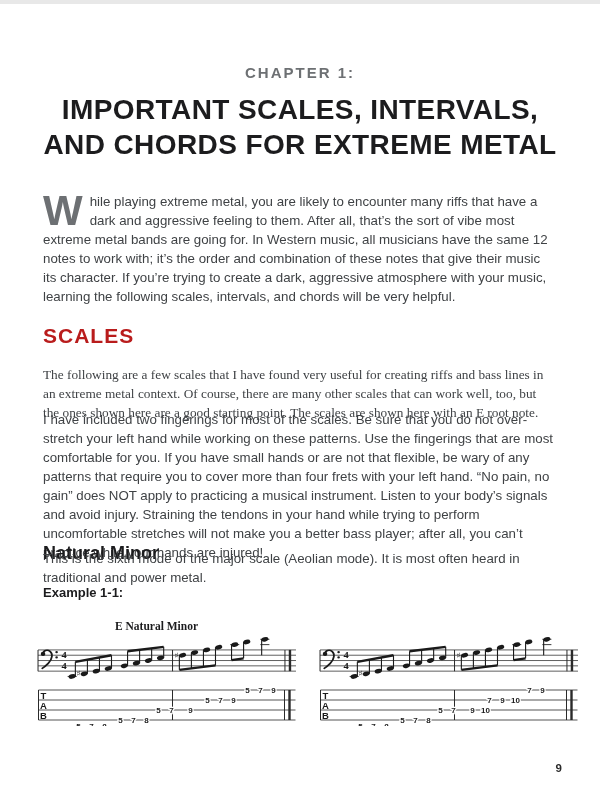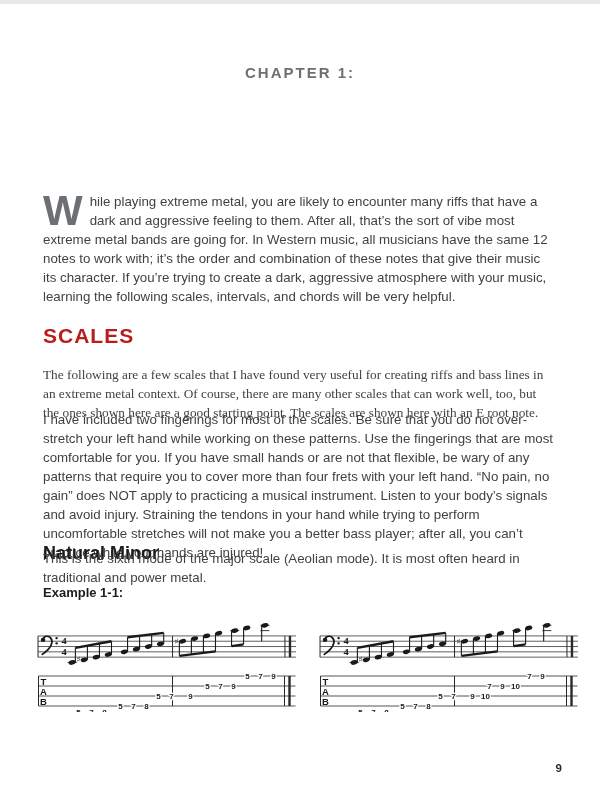--- a/index.html
+++ b/index.html
@@ -141,34 +141,39 @@
       <line class="barline" x1="252" y1="0" x2="252" y2="30"></line>
       <line class="barline-thick" x1="257" y1="0" x2="257" y2="30"></line>
     </g>
   </defs>
 </svg>
 
 <div class="page">
 
   <div class="chapter-label">CHAPTER 1:</div>
 
+  <div class="page-title">
+    <div>IMPORTANT SCALES, INTERVALS,</div>
+    <div>AND CHORDS FOR EXTREME METAL</div>
+  </div>
 
   <div class="intro">
     <span class="dropcap">W</span><span>hile playing extreme metal, you are likely to encounter many riffs that have a dark and aggressive feeling to them. After all, that’s the sort of vibe most extreme metal bands are going for. In Western music, all musicians have the same 12 notes to work with; it’s the order and combination of these notes that give their music its character. If you’re trying to create a dark, aggressive atmosphere with your music, learning the following scales, intervals, and chords will be very helpful.</span>
   </div>
 
   <div class="section-heading">SCALES</div>
   <div class="para-1">The following are a few scales that I have found very useful for creating riffs and bass lines in an extreme metal context. Of course, there are many other scales that can work well, too, but the ones shown here are a good starting point. The scales are shown here with an E root note.</div>
   <div class="para-2">I have included two fingerings for most of the scales. Be sure that you do not over-stretch your left hand while working on these patterns. Use the fingerings that are most comfortable for you. If you have small hands or are not that flexible, be wary of any patterns that require you to cover more than four frets with your left hand. “No pain, no gain” does NOT apply to practicing a musical instrument. Listen to your body’s signals and avoid injury. Straining the tendons in your hand while trying to perform uncomfortable stretches will not make you a better bass player; after all, you can’t practice while your hands are injured!</div>
 
   <div class="sub-heading">Natural Minor</div>
   <div class="sub-text">This is the sixth mode of the major scale (Aeolian mode). It is most often heard in traditional and power metal.</div>
   <div class="example-label">Example 1-1:</div>
 
   <div class="example-block">
+    <div class="scale-label">E Natural Minor</div>
     <div class="systems-row">
       <div class="music-system">
         <svg width="266" height="46" viewBox="0 -10 265 52" preserveAspectRatio="none">
             <use href="#notation-glyphs"></use>
           </svg>
         <svg class="tab-svg" width="266" height="42" viewBox="0 -6 265 42">
           <use href="#tab-staff"></use>
           <text class="tabletter" x="11" y="8.5">T</text>
           <text class="tabletter" x="11" y="18.5">A</text>
           <text class="tabletter" x="11" y="28.5">B</text>

